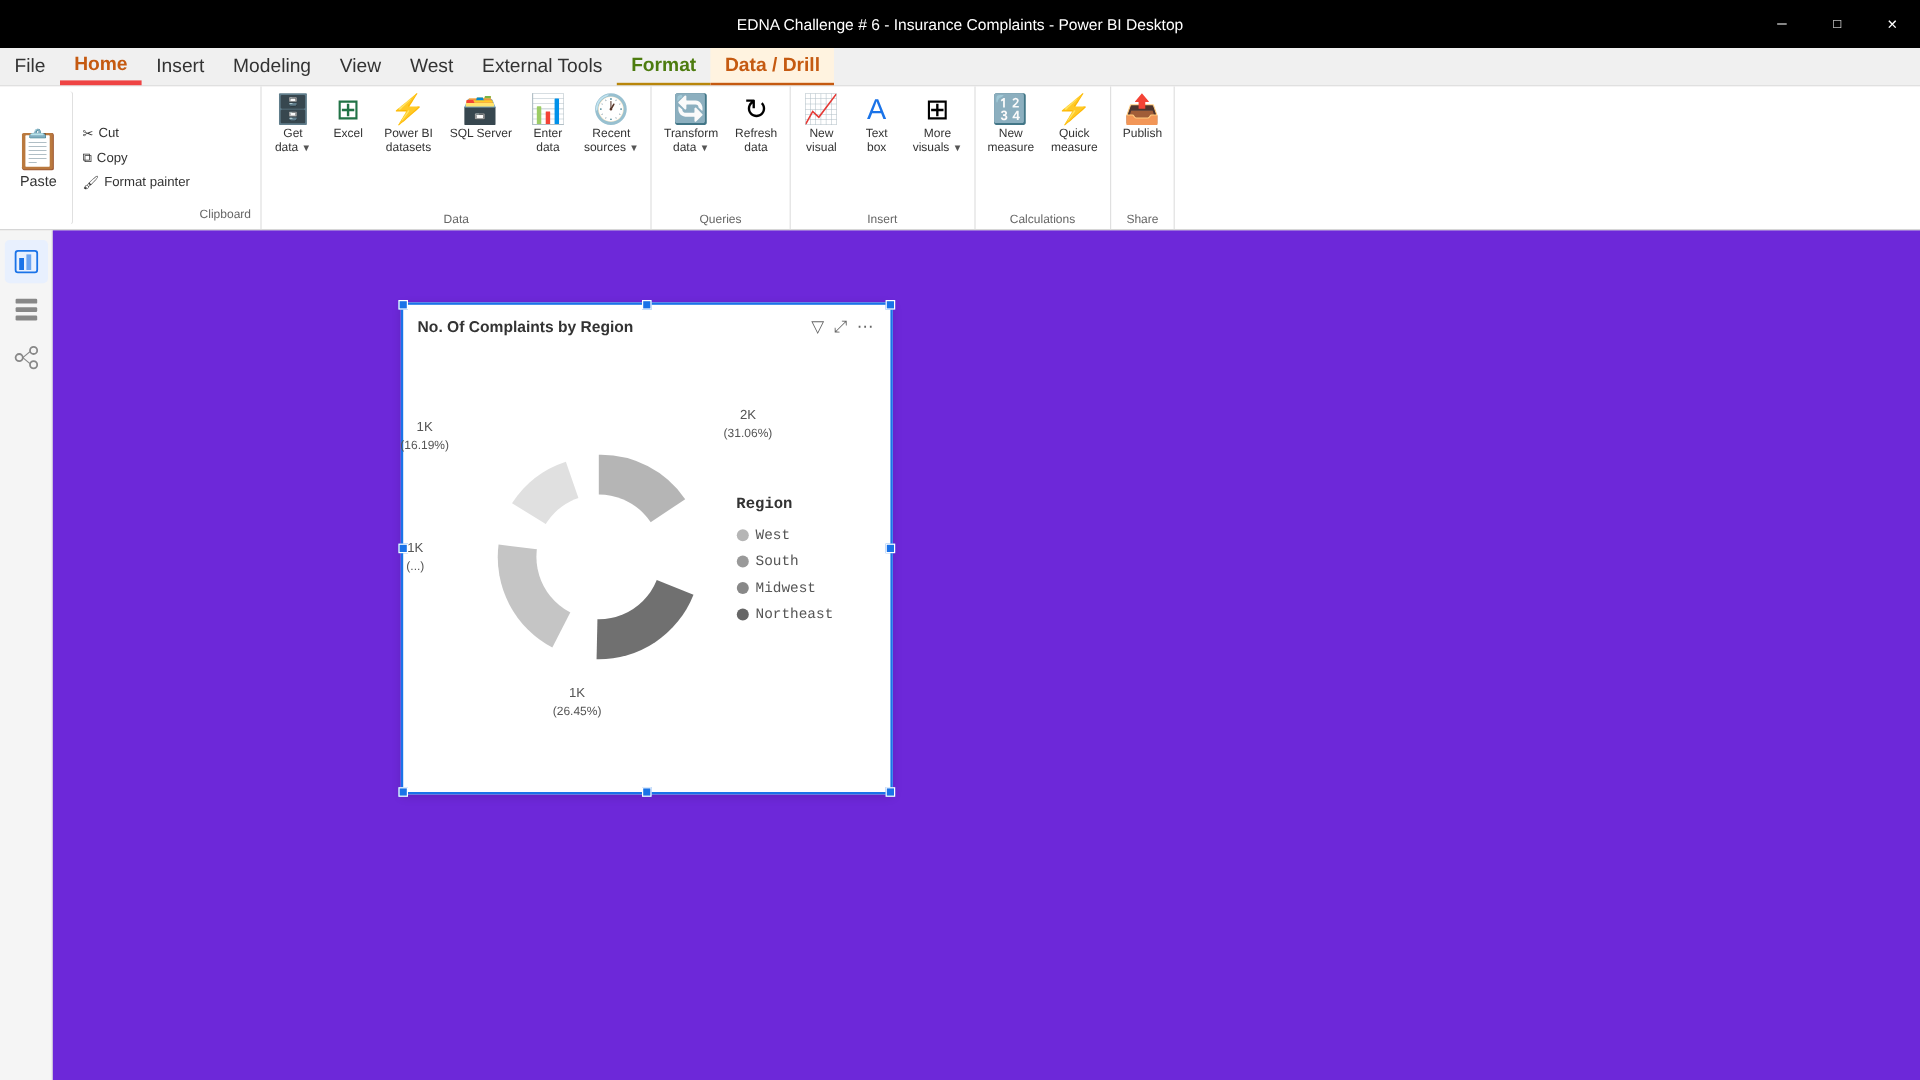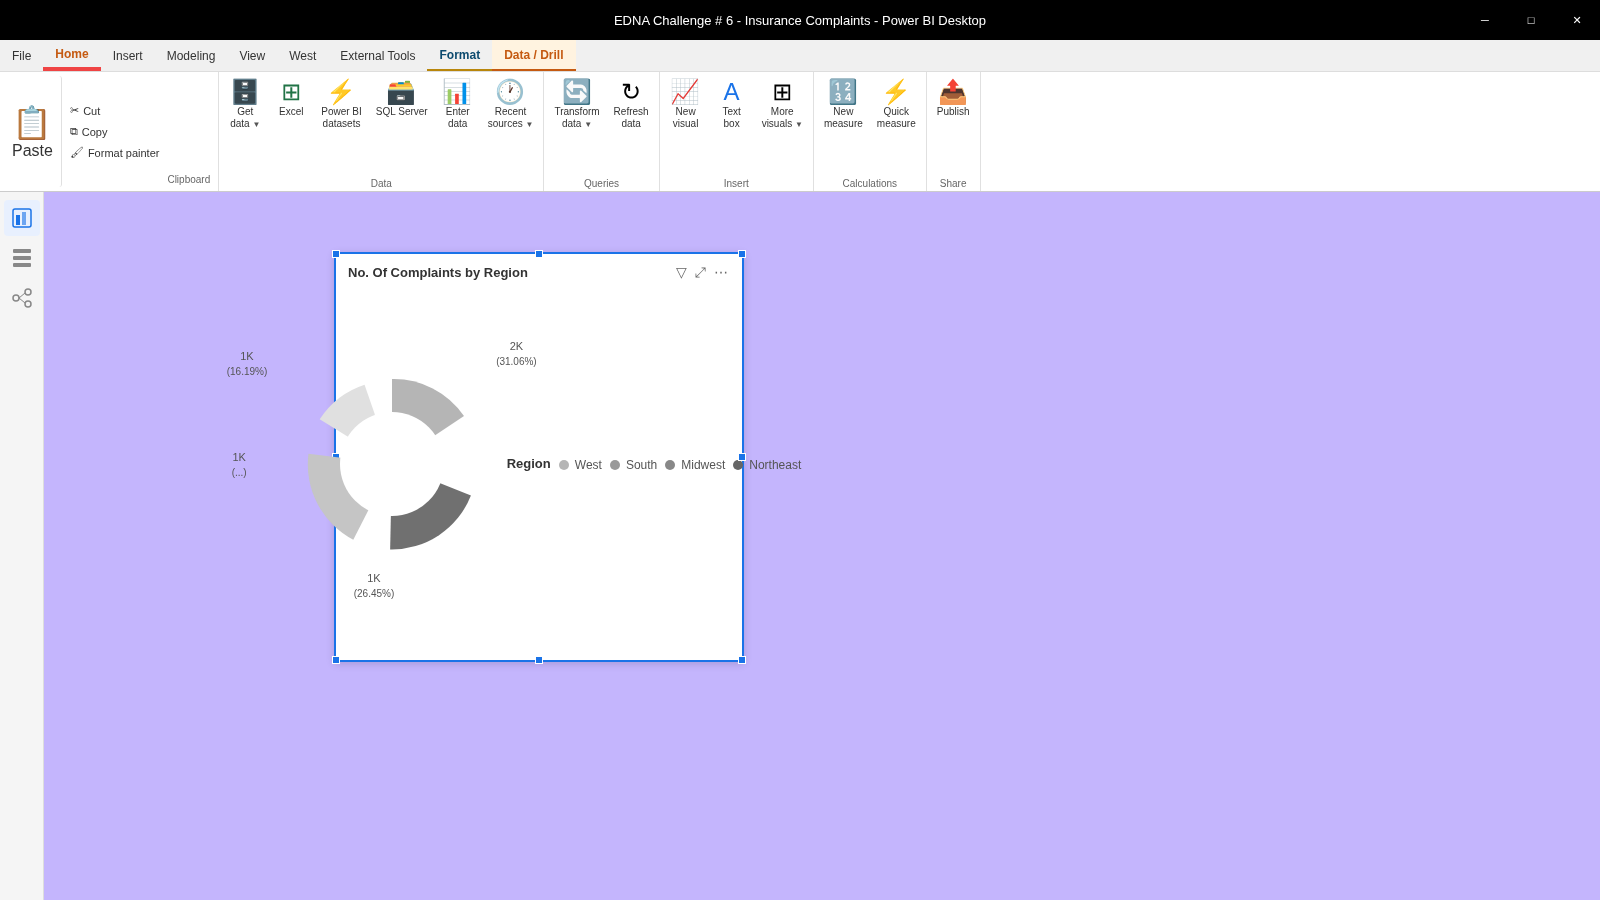--- a/index.html
+++ b/index.html
@@ -41,31 +41,31 @@
       background: #f0f0f0;
       display: flex;
       align-items: center;
       border-bottom: 1px solid #ddd;
     }
     .menu-item {
       padding: 12px 12px;
       height: 100%;
       display: flex;
       align-items: center;
-      font-size: 12px;
+      font-size: 16px;
       cursor: pointer;
       color: #333;
     }
     .menu-item.active {
       color: #c55a11;
       font-weight: 600;
       border-bottom: 4px solid #ef4444;
     }
     .menu-item.gold-active {
-      color: #0c4a6e;
+      color: #4d7c0f;
       font-weight: 600;
       border-bottom: 2px solid #b8860b;
     }
     .menu-item.drill-active {
       color: #c55a11;
       font-weight: 600;
       border-bottom: 2px solid #c55a11;
       background: #fff3e0;
     }
 
@@ -122,21 +122,21 @@
       align-items: center;
       justify-content: center;
       padding: 4px 8px;
       cursor: pointer;
       border-radius: 3px;
       min-width: 50px;
       border-right: 1px solid #e0e0e0;
       margin-right: 4px;
     }
     .paste-btn .icon { font-size: 32px; color: #c55a11; }
-    .paste-btn .label { font-size: 16px; color: #333; }
+    .paste-btn .label { font-size: 12px; color: #333; }
 
     .ribbon-section {
       display: flex;
       flex-direction: column;
       border-right: 1px solid #e0e0e0;
       padding: 4px 4px 0 4px;
     }
     .ribbon-section-content {
       display: flex;
       align-items: flex-start;
@@ -177,21 +177,21 @@
       color: #555;
     }
     .sidebar-icon.active {
       background: #e8f0fe;
       color: #1a73e8;
     }
 
     
     .canvas {
       flex: 1;
-      background: #c4b5fd;
+      background: #6d28d9;
       position: relative;
       overflow: hidden;
     }
 
     
     .visual-card {
       position: absolute;
       left: 290px;
       top: 60px;
       width: 410px;
@@ -244,22 +244,23 @@
     .chart-area {
       display: flex;
       align-items: center;
       justify-content: center;
       padding: 10px 10px 10px 30px;
       height: calc(100% - 50px);
     }
     .legend {
       padding-left: 20px;
       display: flex;
-      flex-direction: row;
+      flex-direction: column;
       gap: 8px;
+      font-family: Liberation Mono, monospace;
     }
     .legend-title {
       font-size: 13px;
       font-weight: 600;
       color: #333;
       margin-bottom: 4px;
     }
     .legend-item {
       display: flex;
       align-items: center;

